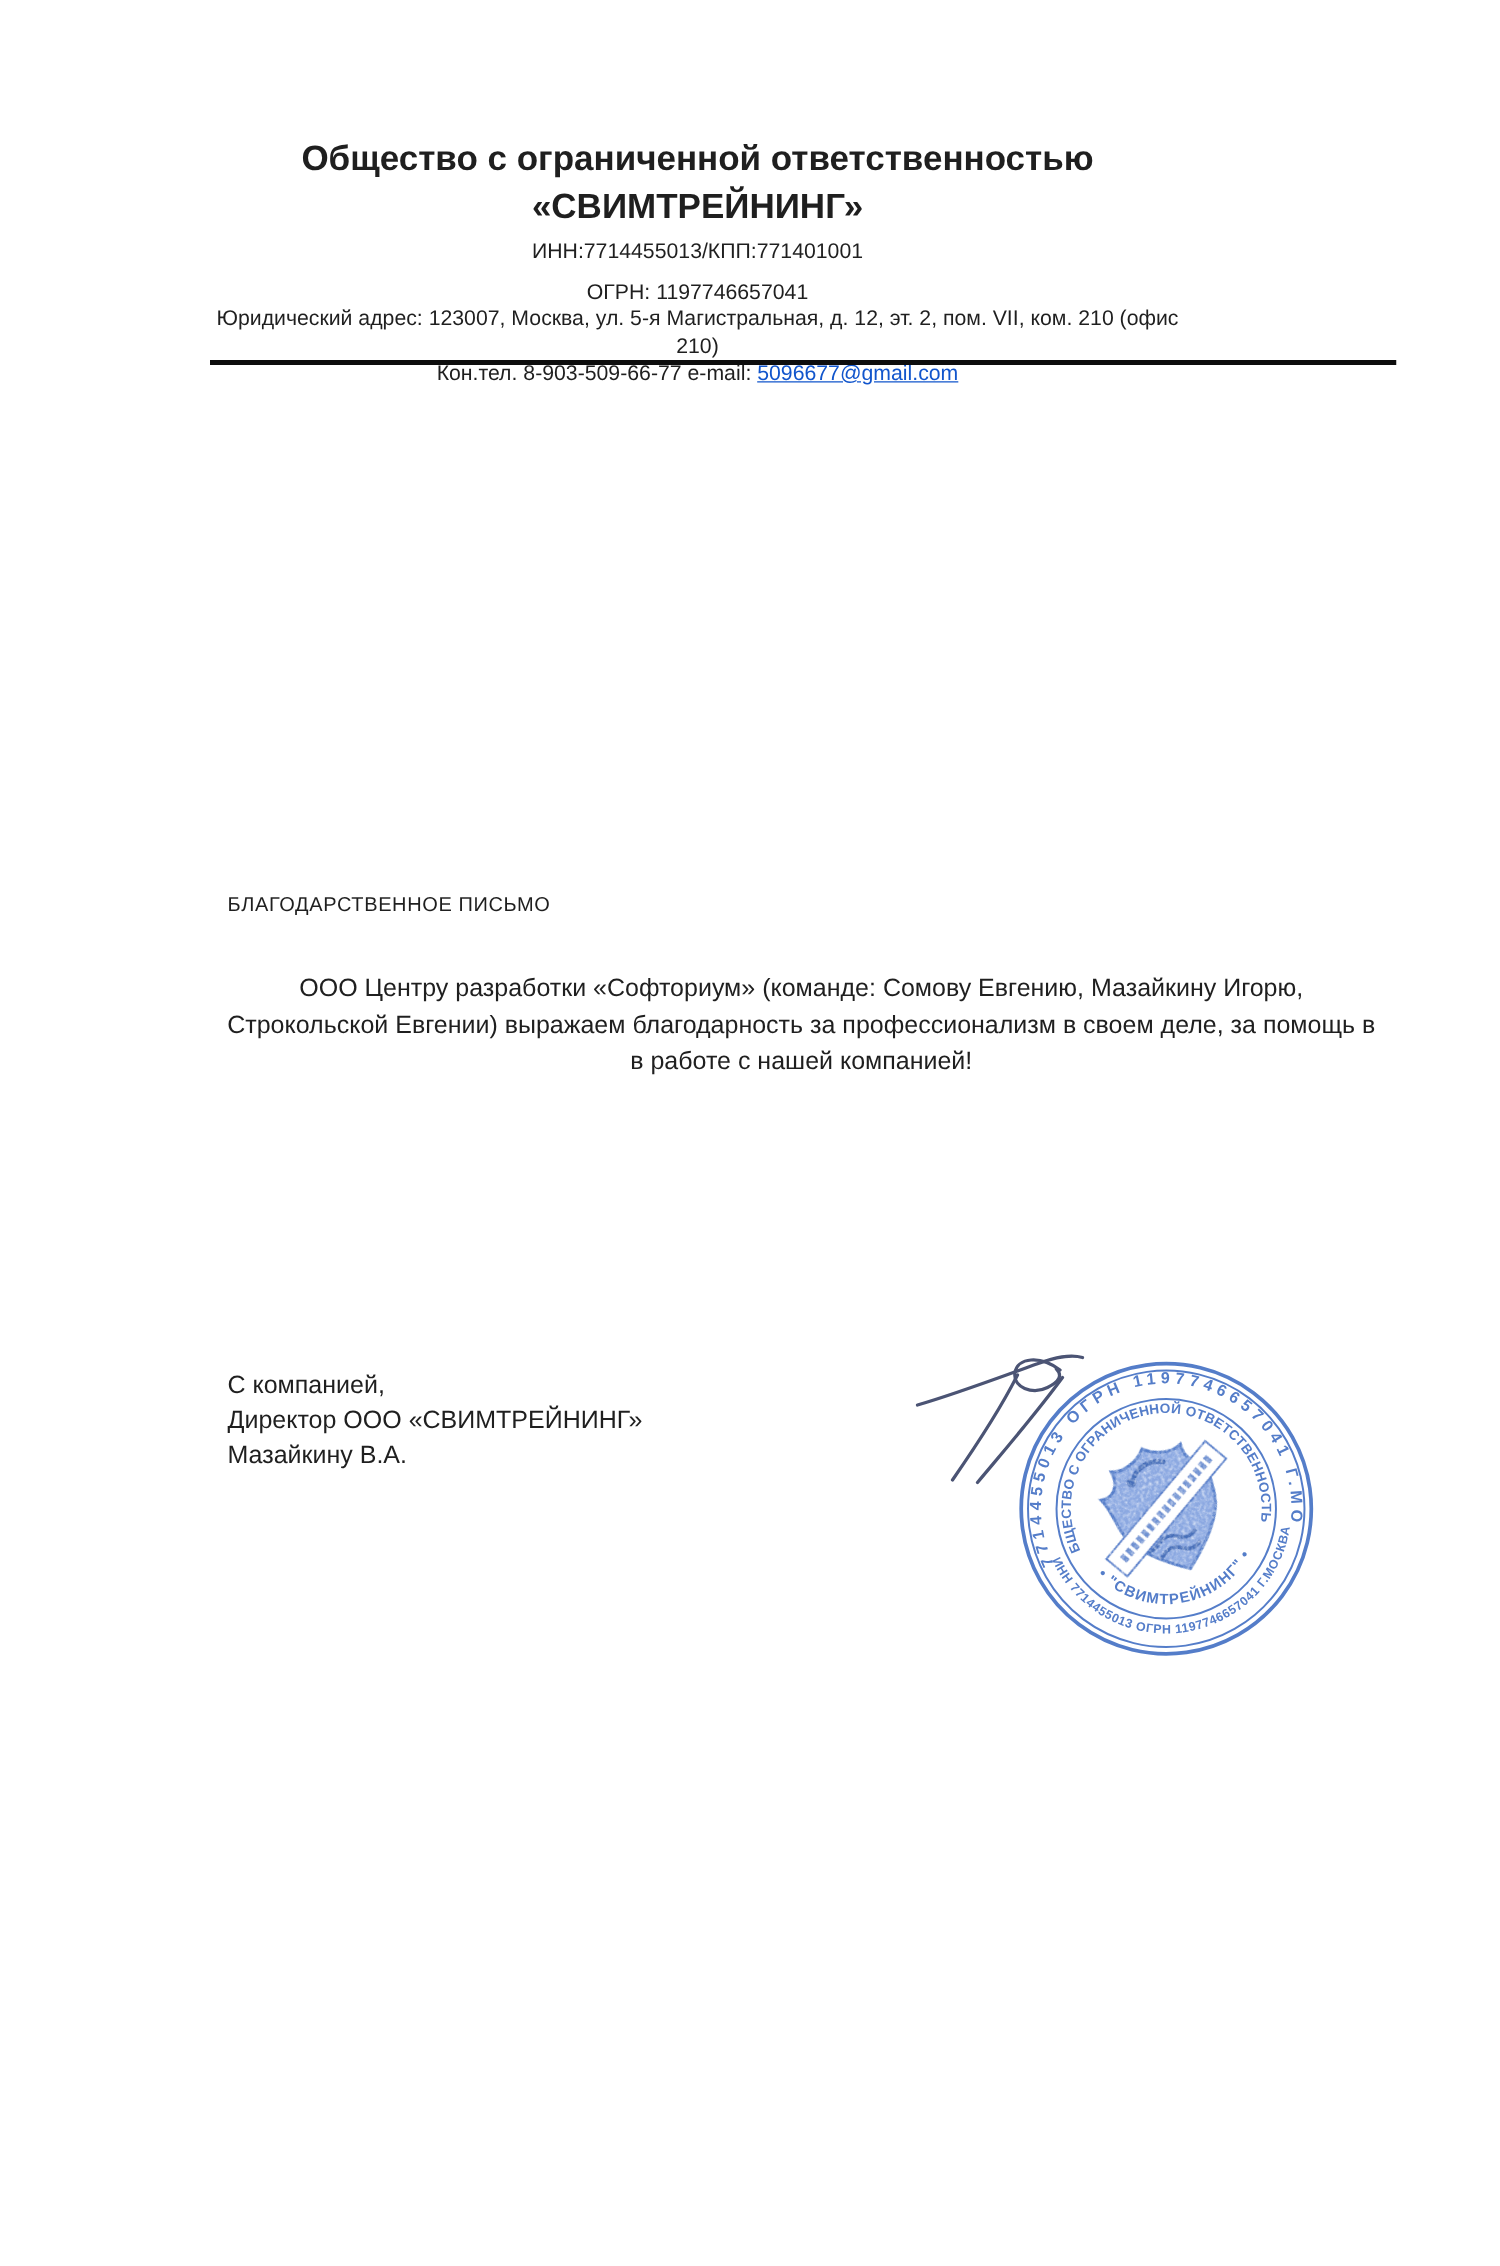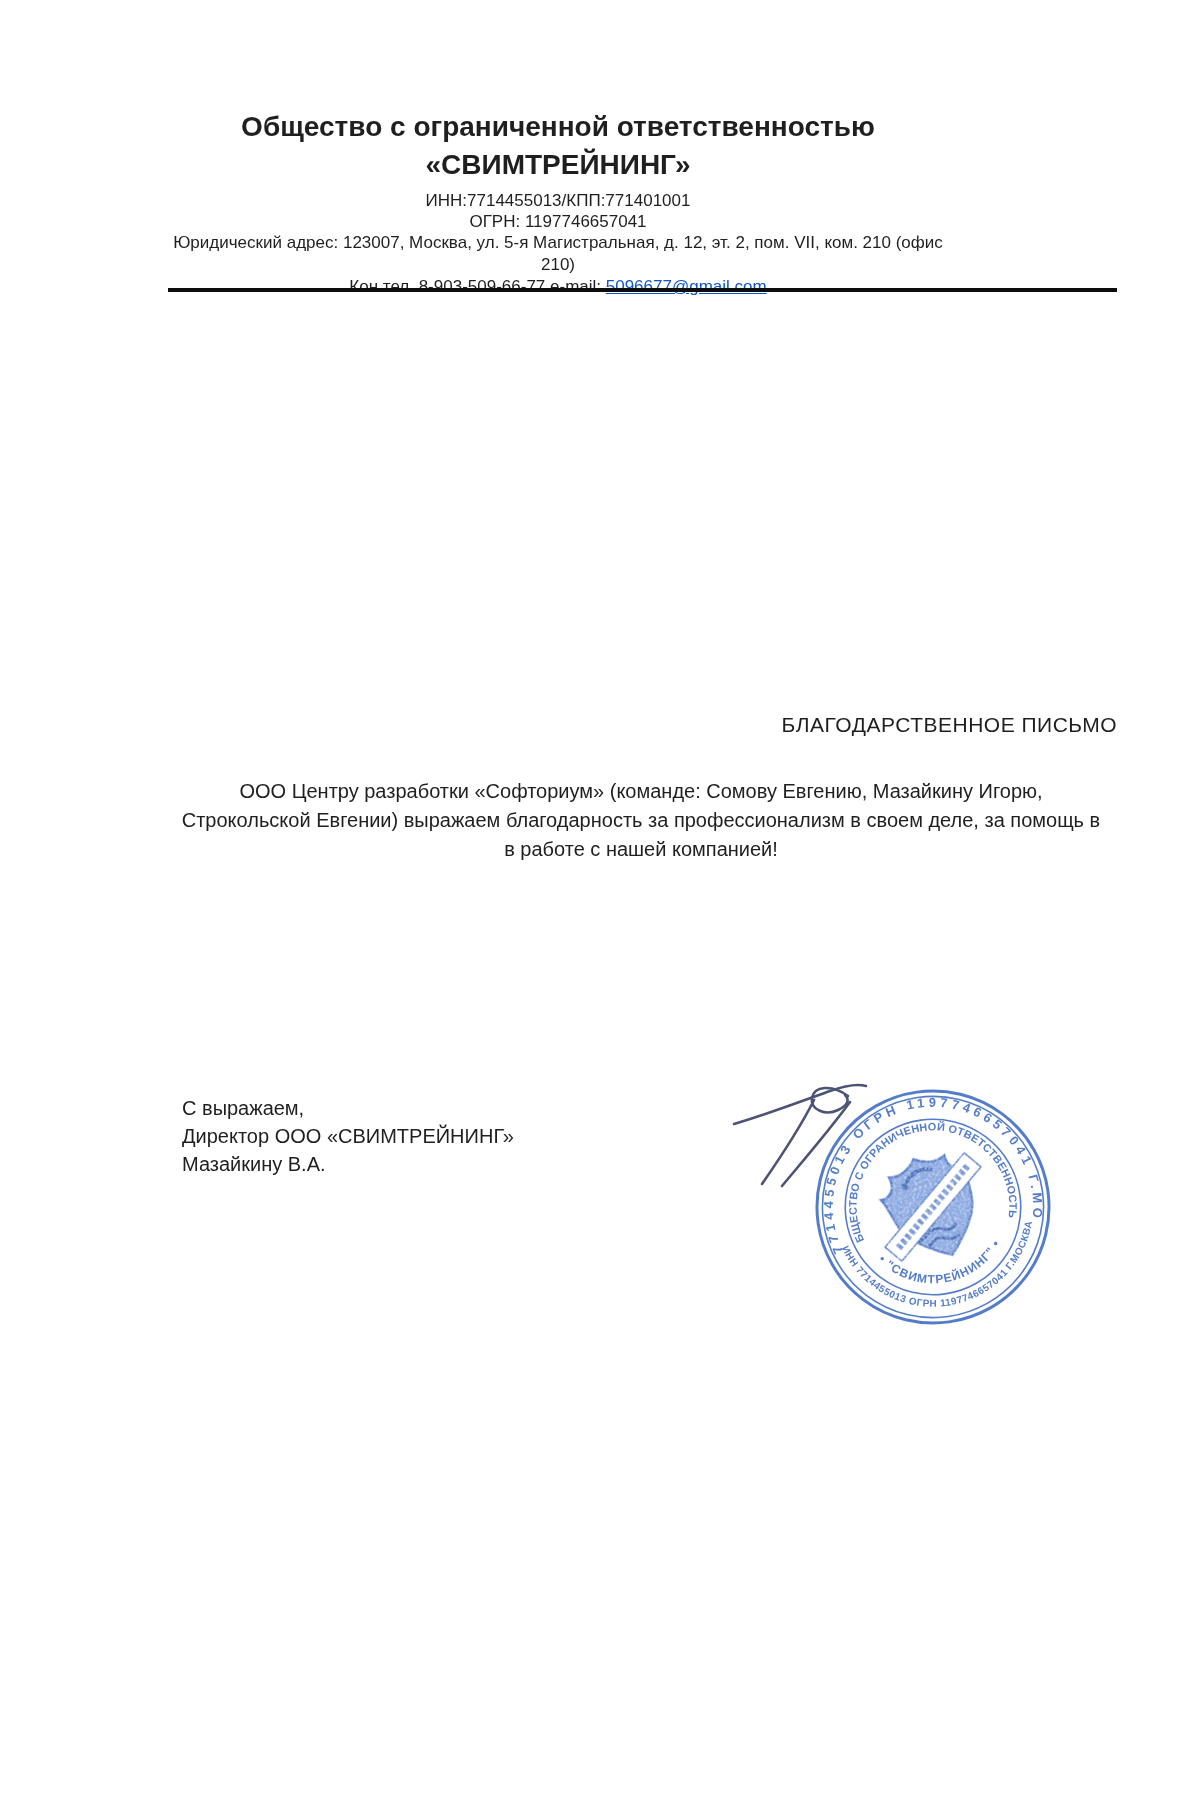--- a/index.html
+++ b/index.html
@@ -11,37 +11,37 @@
     color: #1f1f1f;
     overflow: hidden;
   }
   .letterhead {
     position: absolute;
     top: 108px; left: 168px; width: 780px;
     text-align: center;
   }
   .org-type  { font-size: 28px; font-weight: bold; line-height: 38px; }
   .org-name  { font-size: 28px; font-weight: bold; line-height: 38px; }
-  .hdr-small { font-size: 17px; line-height: 21px; }
+  .hdr-small { font-size: 17px; line-height: 21px; margin-top: 12px; }
   .hdr-small.first { margin-top: 6px; }
   .hdr-addr  { font-size: 17px; line-height: 22px; }
   .email-link {
     color: var(--link-blue, #1155cc);
     cursor: pointer;
   }
   .divider-rule {
     position: absolute;
     top: 288px; left: 168px; width: 949px; height: 4px;
     background: var(--rule-color, #0d0d0d);
   }
   .letter-title {
     position: absolute;
-    top: 710px; left: 168px; width: 949px;
-    text-align: right;
-    font-size: 21px; line-height: 30px;
+    top: 710px; left: 182px; width: 949px;
+    text-align: left;
+    font-size: 16px; line-height: 30px;
     letter-spacing: 0.5px;
   }
   .letter-body {
     position: absolute;
     top: 766px; left: 160px; width: 962px;
     text-align: center;
     font-size: 20px; line-height: 29px; margin-top: 11px;
   }
   .closing-block {
     position: absolute;
@@ -82,21 +82,21 @@
 
 <div class="letter-title">БЛАГОДАРСТВЕННОЕ ПИСЬМО</div>
 
 <div class="letter-body">
   <div>ООО Центру разработки «Софториум» (команде: Сомову Евгению, Мазайкину Игорю,</div>
   <div>Строкольской Евгении) выражаем благодарность за профессионализм в своем деле, за помощь в</div>
   <div>в работе с нашей компанией!</div>
 </div>
 
 <div class="closing-block">
-  <div>С выражаем,</div>
+  <div>С компанией,</div>
   <div>Директор ООО «СВИМТРЕЙНИНГ»</div>
   <div>Мазайкину В.А.</div>
 </div>
 
 <div class="stamp-wrap">
   <svg width="238" height="238" viewBox="-120 -120 240 240">
     <defs>
       <path id="arcOuterTop" d="M -97 28 A 101 101 0 1 1 97 28" fill="none"></path>
       <path id="arcOuterBottom" d="M -96 31 A 101 101 0 0 0 96 31" fill="none"></path>
       <path id="arcInnerTop" d="M -74 21 A 77 77 0 1 1 74 21" fill="none"></path>

